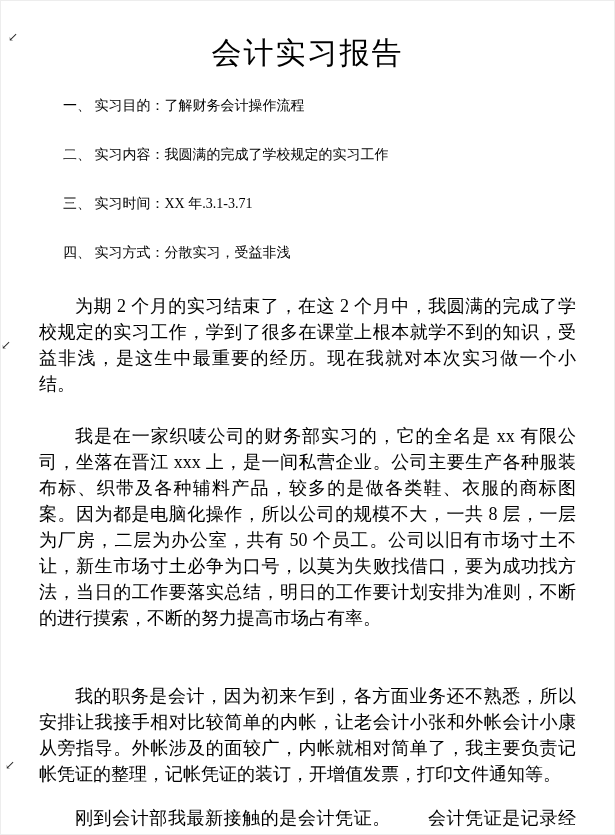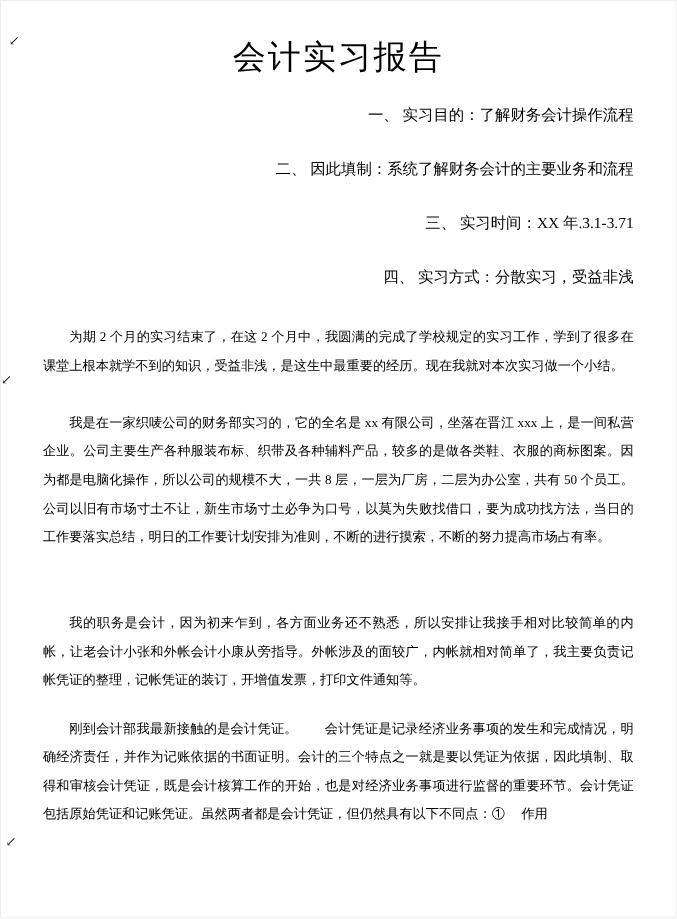--- a/index.html
+++ b/index.html
@@ -21,31 +21,30 @@
   .doc-title {
     margin: 34px 0 0 0;
     font-size: 30px;
     font-weight: normal;
     text-align: center;
     letter-spacing: 2px;
     line-height: 1.2;
   }
   .list-block {
     margin-top: 26px;
-    text-align: right;
   }
   .list-item {
     margin: 0 38px 31px 62px;
     font-size: 14px;
     line-height: 18px;
     white-space: pre-wrap;
   }
   .para {
     margin: 26px 38px 0 38px;
-    font-size: 12px;
+    font-size: 18px;
     line-height: 26px;
     text-align: justify;
     text-indent: 2em;
     white-space: pre-wrap;
   }
   .para.first-body {
     margin-top: 22px;
   }
   .para.gap-large {
     margin-top: 52px;
@@ -70,21 +69,21 @@
 <div class="page">
 
   <span class="margin-mark mark-1">↙</span>
   <span class="margin-mark mark-2">↙</span>
   <span class="margin-mark mark-3">↙</span>
 
   <h1 class="doc-title">会计实习报告</h1>
 
   <div class="list-block">
     <p class="list-item">一、 实习目的：了解财务会计操作流程</p>
-    <p class="list-item">二、 因此填制：系统了解财务会计的主要业务和流程</p>
+    <p class="list-item">二、 实习内容：我圆满的完成了学校规定的实习工作</p>
     <p class="list-item">三、 实习时间：XX 年.3.1-3.71</p>
     <p class="list-item">四、 实习方式：分散实习，受益非浅</p>
   </div>
 
   <p class="para first-body">为期 2 个月的实习结束了，在这 2 个月中，我圆满的完成了学校规定的实习工作，学到了很多在课堂上根本就学不到的知识，受益非浅，是这生中最重要的经历。现在我就对本次实习做一个小结。</p>
   <p class="para">我是在一家织唛公司的财务部实习的，它的全名是 xx 有限公司，坐落在晋江 xxx 上，是一间私营企业。公司主要生产各种服装布标、织带及各种辅料产品，较多的是做各类鞋、衣服的商标图案。因为都是电脑化操作，所以公司的规模不大，一共 8 层，一层为厂房，二层为办公室，共有 50 个员工。公司以旧有市场寸土不让，新生市场寸土必争为口号，以莫为失败找借口，要为成功找方法，当日的工作要落实总结，明日的工作要计划安排为准则，不断的进行摸索，不断的努力提高市场占有率。</p>
   <p class="para gap-large">我的职务是会计，因为初来乍到，各方面业务还不熟悉，所以安排让我接手相对比较简单的内帐，让老会计小张和外帐会计小康从旁指导。外帐涉及的面较广，内帐就相对简单了，我主要负责记帐凭证的整理，记帐凭证的装订，开增值发票，打印文件通知等。</p>
   <p class="para gap-small">刚到会计部我最新接触的是会计凭证。　　会计凭证是记录经济业务事项的发生和完成情况，明确经济责任，并作为记账依据的书面证明。会计的三个特点之一就是要以凭证为依据，因此填制、取得和审核会计凭证，既是会计核算工作的开始，也是对经济业务事项进行监督的重要环节。会计凭证包括原始凭证和记账凭证。虽然两者都是会计凭证，但仍然具有以下不同点：①　 作用</p>
 
 </div>

